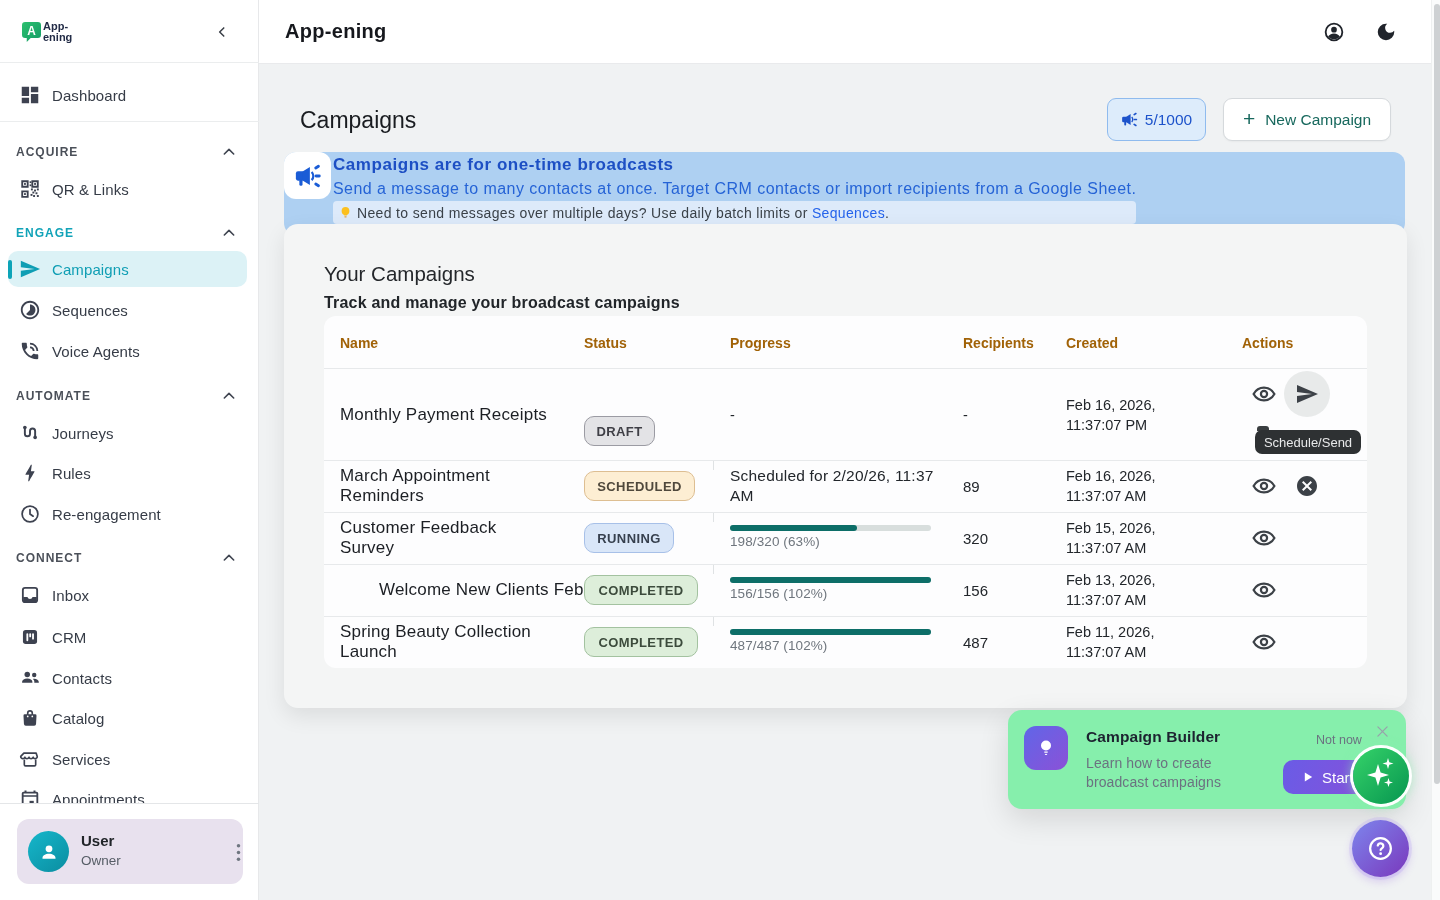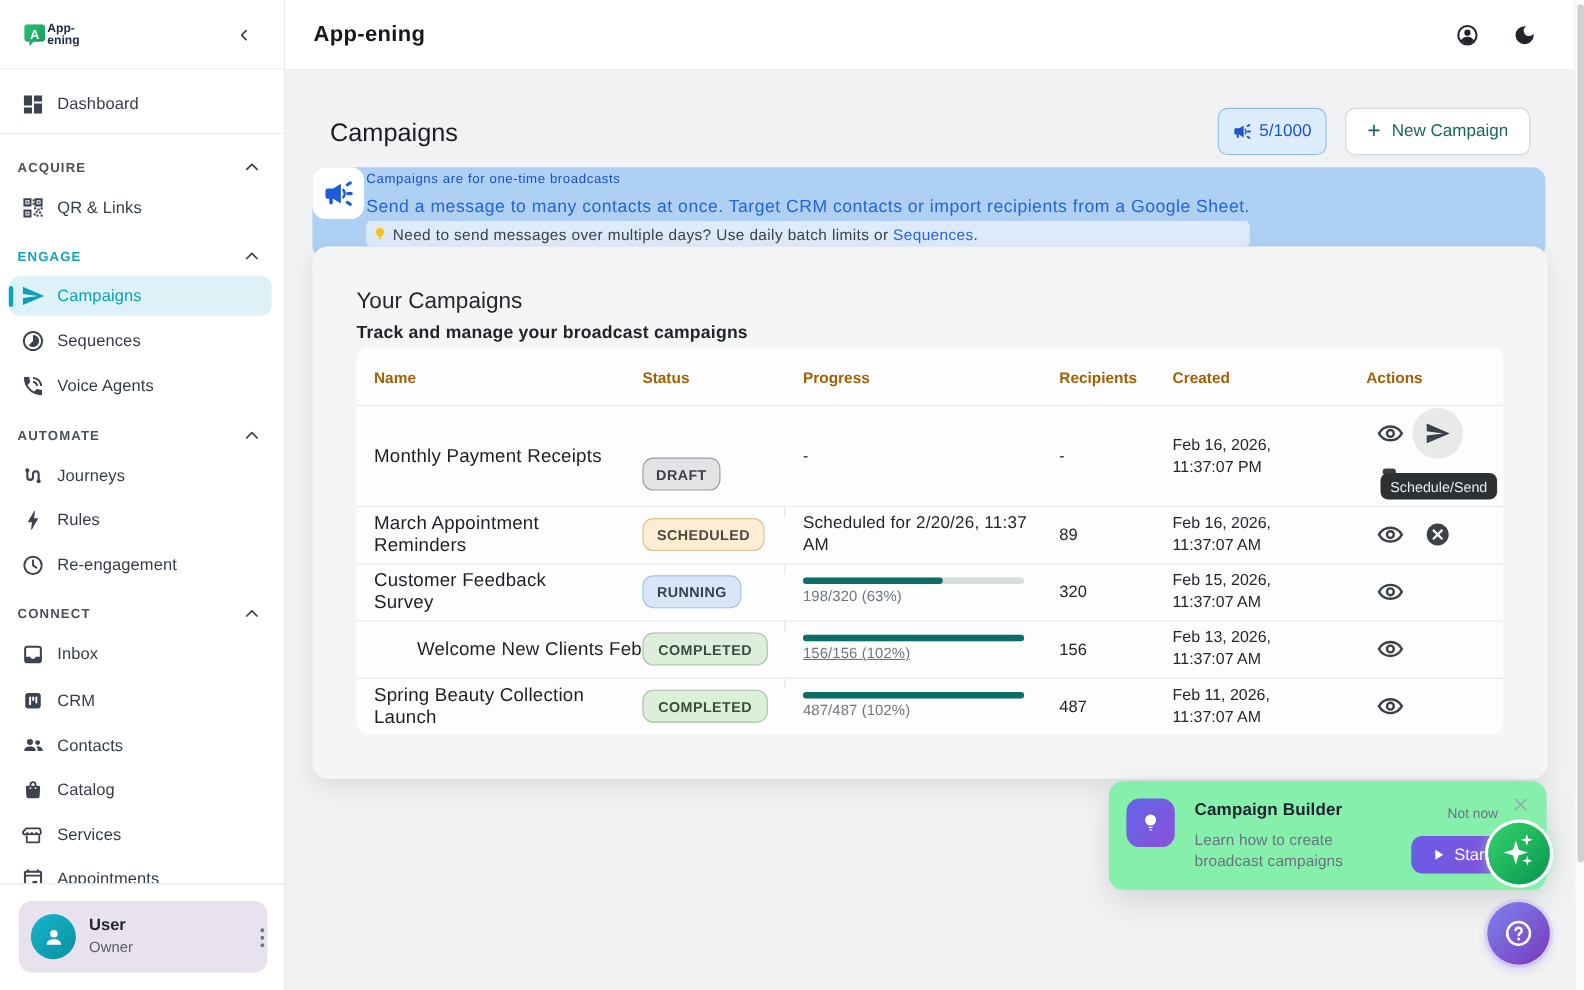--- a/index.html
+++ b/index.html
@@ -17,21 +17,21 @@
 #header { position:absolute; left:259px; top:0; width:1181px; height:64px; background:#fff; border-bottom:1px solid #e9eaec;text-align:right; }
 #htitle { position:absolute; left:26px; top:20px; font-size:20px; letter-spacing:.3px; font-weight:bold; color:#16181d; }
 
 #main { position:absolute; left:259px; top:65px; width:1181px; height:835px; background:#f0f2f3; }
 h1.pg { position:absolute; left:41px; top:42px; font-size:23px; font-weight:500; color:#191c20; }
 #quota { position:absolute; left:848px; top:33px; width:99px; height:43px; background:#ddecfb; border:1px solid #8fbbee; border-radius:9px; display:flex; align-items:center; justify-content:center; gap:7px; color:#1d53cb; font-size:15.5px; }
 #newcamp { position:absolute; left:964px; top:33px; width:168px; height:43px; background:#fff; border:1px solid #d5d9dc; border-radius:9px; display:flex; align-items:center; justify-content:center; gap:10px; color:#17685d; font-size:15.5px; font-weight:500; box-shadow:0 1px 2px rgba(0,0,0,.04); }
 
 #banner { position:absolute; left:25px; top:87px; width:1121px; height:83px; background:#aed0f2; border-radius:12px; }
 #bicon { position:absolute; left:0px; top:0px; width:47px; height:47px; background:#fff; border-radius:12px; display:flex; align-items:center; justify-content:center; }
-#btitle { position:absolute; left:49px; top:3px; font-size:12px; letter-spacing:.55px; font-weight:normal; color:#1d4fc4; }
+#btitle { position:absolute; left:49px; top:3px; font-size:17px; letter-spacing:.55px; font-weight:bold; color:#1d4fc4; }
 #bline2 { position:absolute; left:49px; top:28px; font-size:16px; letter-spacing:.45px; color:#2563d6; }
 #btip { position:absolute; left:49px; top:49px; height:23px; width:803px; background:#ddeafa; border-radius:4px; display:flex; align-items:center; padding-left:5px; font-size:14px; letter-spacing:.35px; color:#3b4249; }
 #btip a { color:#2563eb; text-decoration:none; }
 
 #card { position:absolute; left:25px; top:159px; width:1123px; height:484px; background:#f4f5f5; border-radius:14px; box-shadow:0 8px 22px rgba(0,0,0,.09); }
 #card h2 { position:absolute; left:40px; top:38px; font-size:20.5px; font-weight:500; color:#24272b; }
 #card .sub { position:absolute; left:40px; top:70px; font-size:16px; letter-spacing:.2px; font-weight:bold; color:#212529; }
 #tbl { position:absolute; left:40px; top:92px; width:1043px; height:352px; background:#fdfdfe; border-radius:12px; }
 .hl { position:absolute; left:0; width:1043px; height:1px; background:#e7e9eb; }
 .th { position:absolute; font-size:14px; font-weight:bold; color:#a16207; }
@@ -170,21 +170,21 @@
       <svg class="abs" style="left:928px;top:210px;" width="24" height="24" viewBox="0 0 24 24">
           <path d="M12 5.7C7.5 5.7 3.7 8.2 1.6 12c2.1 3.8 5.9 6.3 10.4 6.3s8.3-2.5 10.4-6.3C20.3 8.2 16.5 5.7 12 5.7z" fill="none" stroke="#3c4147" stroke-width="2.2"></path>
           <circle cx="12" cy="12" r="3.1" fill="none" stroke="#3c4147" stroke-width="2.2"></circle>
         </svg>
 
       <div class="cell name" style="left:16px;top:264px;margin-left:39px;">Welcome New Clients Feb</div>
       <div class="chip comp" style="left:260px;top:259px;width:114px;">COMPLETED</div>
       <div class="ptrack" style="left:406px;top:261px;">
           <div class="pfill" style="width:201px;"></div>
         </div>
-      <div class="plabel" style="left:406px;top:270px;text-decoration:underline;">156/156 (102%)</div>
+      <div class="plabel" style="left:406px;top:270px;">156/156 (102%)</div>
       <div class="cell" style="left:639px;top:266px;font-size:15px;">156</div>
       <div class="cell" style="left:742px;top:255px;line-height:19.5px;">Feb 13, 2026,<br>11:37:07 AM</div>
       <svg class="abs" style="left:928px;top:262px;" width="24" height="24" viewBox="0 0 24 24">
           <path d="M12 5.7C7.5 5.7 3.7 8.2 1.6 12c2.1 3.8 5.9 6.3 10.4 6.3s8.3-2.5 10.4-6.3C20.3 8.2 16.5 5.7 12 5.7z" fill="none" stroke="#3c4147" stroke-width="2.2"></path>
           <circle cx="12" cy="12" r="3.1" fill="none" stroke="#3c4147" stroke-width="2.2"></circle>
         </svg>
 
       <div class="cell name" style="left:16px;top:306px;">Spring Beauty Collection<br>Launch</div>
       <div class="chip comp" style="left:260px;top:311px;width:114px;">COMPLETED</div>
       <div class="ptrack" style="left:406px;top:313px;">

